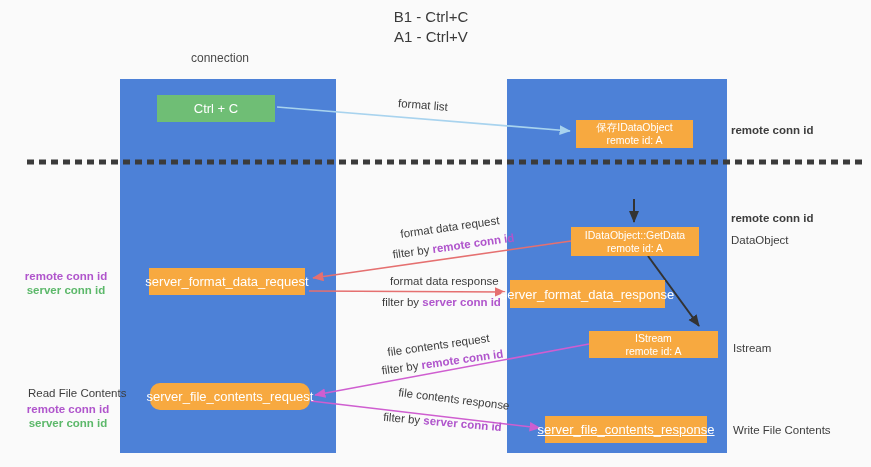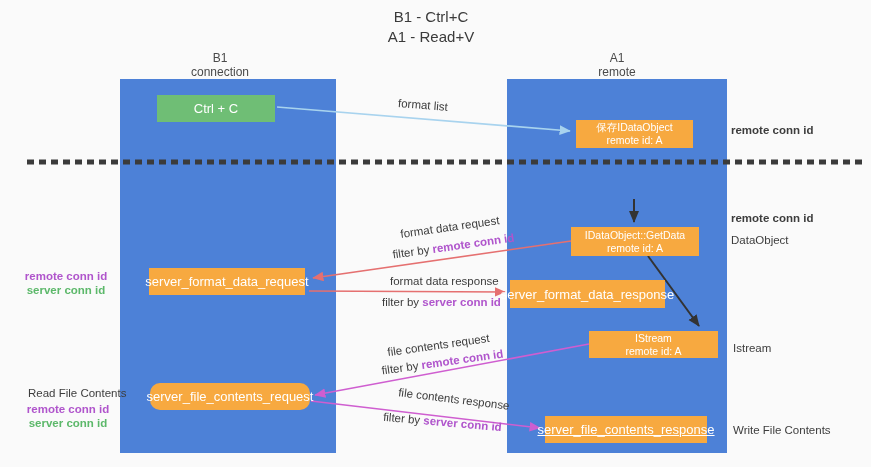--- a/index.html
+++ b/index.html
@@ -40,30 +40,25 @@
   .rot-7{transform:rotate(7deg);}
   .rot-5{transform:rotate(5deg);}
 </style>
 </head>
 <body>
 
 <div id="stage">
 
   <div class="abs" id="title">
     <div>B1 - Ctrl+C</div>
-    <div>A1 - Read+V</div>
+    <div>A1 - Ctrl+V</div>
   </div>
 
   <div class="abs lane-header" style="left:120px;width:200px;">
-    <div>B1</div>
     <div>connection</div>
-  </div>
-  <div class="abs lane-header" style="left:507px;width:220px;">
-    <div>A1</div>
-    <div>remote</div>
   </div>
 
   <div class="abs lane" id="lane-left"></div>
   <div class="abs lane" id="lane-right"></div>
 
   <svg class="abs overlay" width="871" height="467">
     <defs>
       <marker id="m-red" markerWidth="8" markerHeight="7" refX="6.5" refY="3" orient="auto">
           <path class="mk-red" d="M0,0 L7,3 L0,6 Z"></path>
         </marker>

